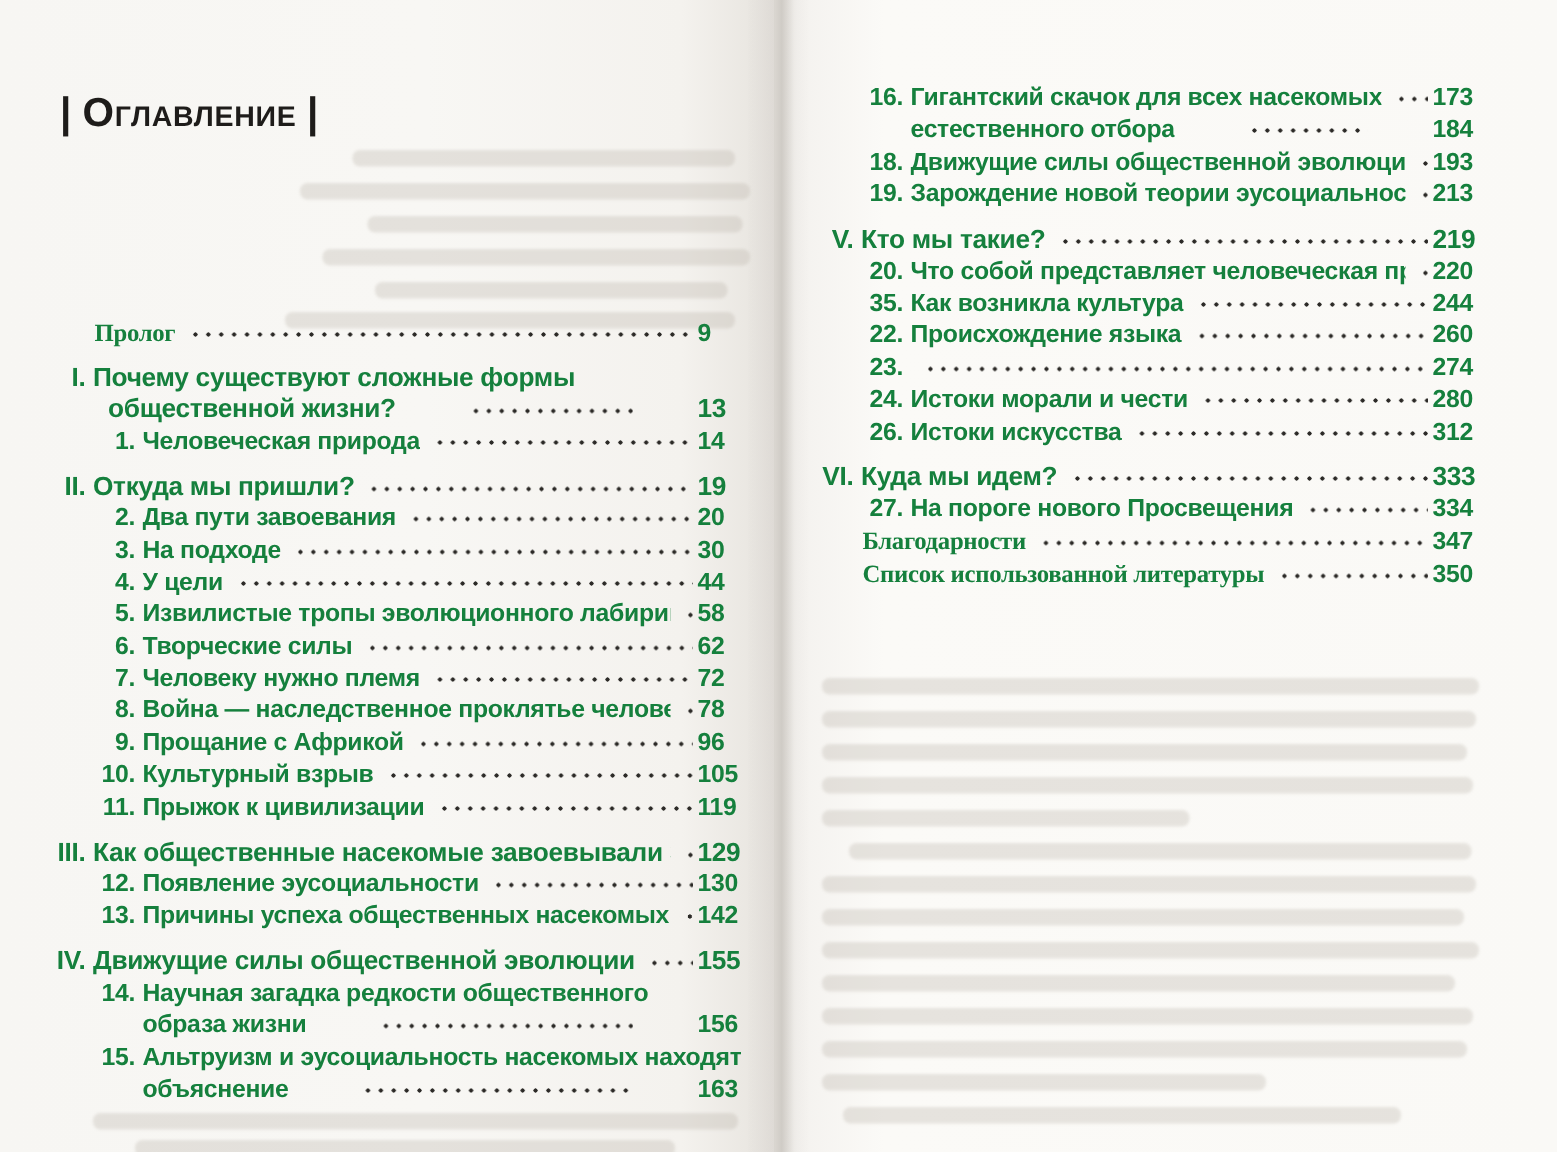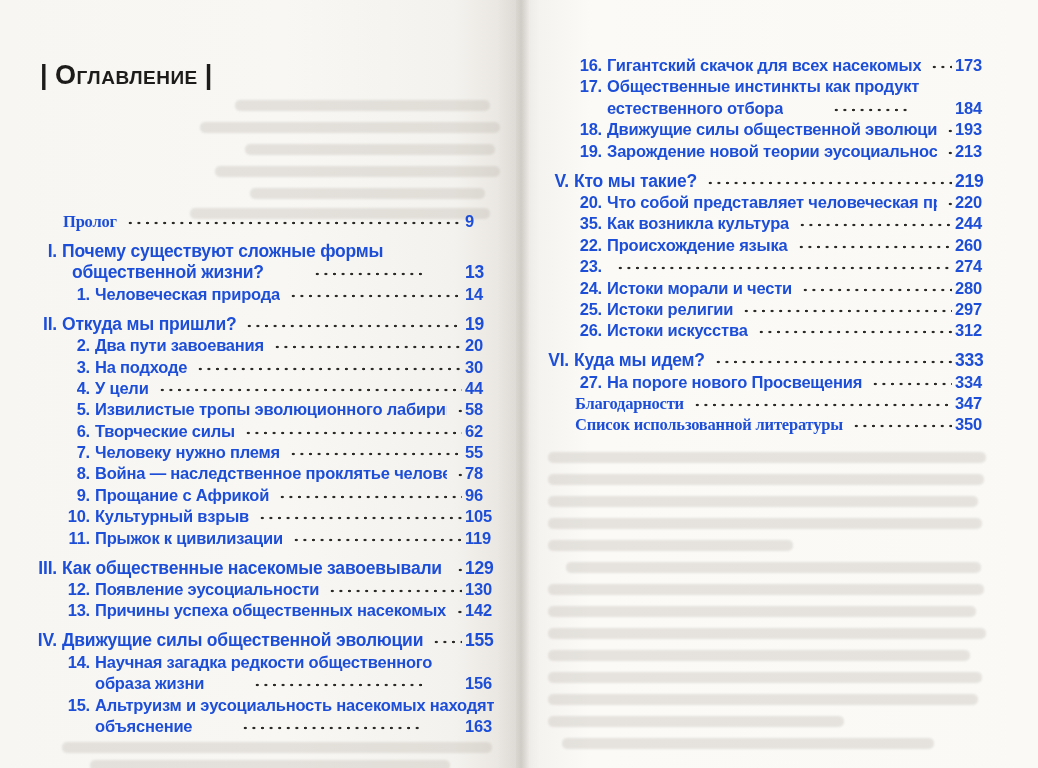--- a/index.html
+++ b/index.html
@@ -25,21 +25,21 @@
   }
   
   .toc-title{
     position:absolute;left:40px;top:60px;
     font-size:27px;font-weight:700;color:#1e1c1a;
     font-variant:small-caps;letter-spacing:0.5px;
     display:flex;align-items:center;gap:7px;
   }
   .toc-title .bar{font-variant:normal;transform:scaleY(1.05);}
   
-  .toc-col{position:absolute;color:#1d4ed8;}
+  .toc-col{position:absolute;color:#15803d;}
   .toc-col-left{left:33px;top:211px;width:462px;}
   .toc-col-right{left:545px;top:55px;width:440px;}
   .entry{font-size:16.5px;font-weight:700;letter-spacing:-0.2px;}
   .entry.section{font-size:17.5px;margin-top:8.6px;}
   .trow{display:flex;align-items:baseline;height:21.4px;line-height:21.4px;}
   .num{flex:none;width:24px;text-align:right;margin-right:5px;white-space:nowrap;}
   .entry.chapter .num{width:27px;}
   .entry.chapter .trow,.entry.plain .trow{margin-left:30px;}
   .entry.plain .trow .txt{margin-left:0;font-family:Liberation Serif, serif;}
   .trow.cont{padding-left:32px;gap:40px;}
@@ -173,21 +173,21 @@
           <span class="txt">Творческие силы</span>
           <span class="leader"></span>
           <span class="pg">62</span>
         </div>
       </div>
       <div class="entry chapter">
         <div class="trow">
           <span class="num">7.</span>
           <span class="txt">Человеку нужно племя</span>
           <span class="leader"></span>
-          <span class="pg">55</span>
+          <span class="pg">72</span>
         </div>
       </div>
       <div class="entry chapter">
         <div class="trow">
           <span class="num">8.</span>
           <span class="txt">Война — наследственное проклятье человечества</span>
           <span class="leader"></span>
           <span class="pg">78</span>
         </div>
       </div>
@@ -273,24 +273,20 @@
   <div class="toc-col toc-col-right" id="toc-right">
       <div class="entry chapter">
         <div class="trow">
           <span class="num">16.</span>
           <span class="txt">Гигантский скачок для всех насекомых</span>
           <span class="leader"></span>
           <span class="pg">173</span>
         </div>
       </div>
       <div class="entry chapter">
-        <div class="trow">
-          <span class="num">17.</span>
-          <span class="txt">Общественные инстинкты как продукт</span>
-        </div>
         <div class="trow cont">
           <span class="txt">естественного отбора</span>
           <span class="leader"></span>
           <span class="pg">184</span>
         </div>
       </div>
       <div class="entry chapter">
         <div class="trow">
           <span class="num">18.</span>
           <span class="txt">Движущие силы общественной эволюции</span>
@@ -348,28 +344,20 @@
       <div class="entry chapter">
         <div class="trow">
           <span class="num">24.</span>
           <span class="txt">Истоки морали и чести</span>
           <span class="leader"></span>
           <span class="pg">280</span>
         </div>
       </div>
       <div class="entry chapter">
         <div class="trow">
-          <span class="num">25.</span>
-          <span class="txt">Истоки религии</span>
-          <span class="leader"></span>
-          <span class="pg">297</span>
-        </div>
-      </div>
-      <div class="entry chapter">
-        <div class="trow">
           <span class="num">26.</span>
           <span class="txt">Истоки искусства</span>
           <span class="leader"></span>
           <span class="pg">312</span>
         </div>
       </div>
       <div class="entry section">
         <div class="trow">
           <span class="num">VI.</span>
           <span class="txt">Куда мы идем?</span>

